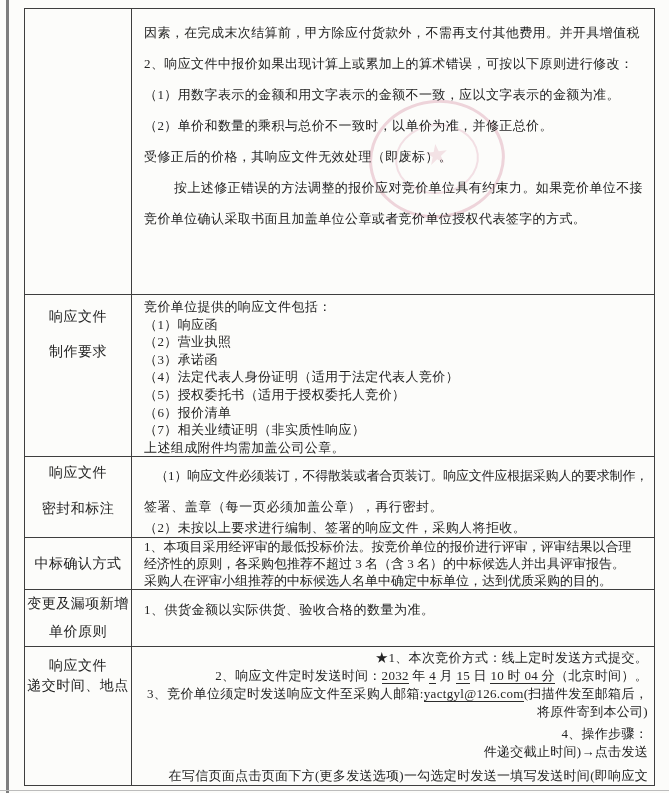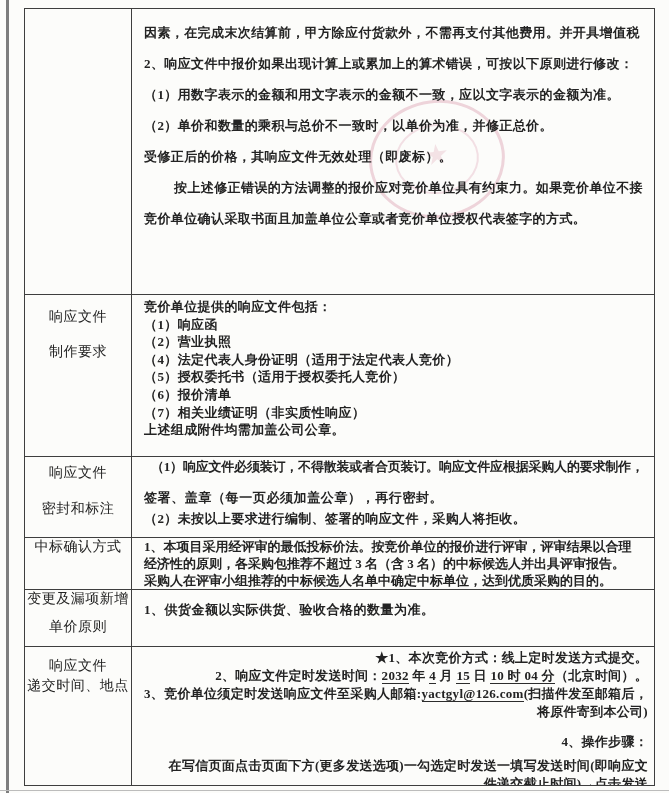--- a/index.html
+++ b/index.html
@@ -14,67 +14,67 @@
 
   
   .doc-table{
     position:absolute;left:24px;top:8px;width:631px;box-sizing:border-box;
     border:1px solid #3e3e3e;background:transparent;
   }
   .row{display:flex;box-sizing:border-box;}
   .row + .row{border-top:1px solid #3e3e3e;}
   .hcell{
     flex:0 0 107px;width:107px;box-sizing:border-box;border-right:1px solid #3e3e3e;
-    display:flex;flex-direction:column;align-items:center;
+    display:flex;flex-direction:column;align-items:center;justify-content:center;
     font-size:14px;line-height:18px;text-align:center;letter-spacing:0.5px;
   }
   .hl + .hl{margin-top:15px;}
-  .ccell{flex:1;box-sizing:border-box;padding:0 6px 0 12px;font-size:13px;overflow:hidden;font-weight:bold;}
+  .ccell{flex:1;box-sizing:border-box;padding:0 6px 0 12px;font-size:13px;overflow:hidden;}
   .ln{white-space:nowrap;}
 
   
   .r1{height:285px;}
   .r1 .ccell{padding-top:8px;}
   .r1 .ln{height:31px;line-height:31px;letter-spacing:0.4px;}
   .r1 .indent2{padding-left:30px;}
 
   
   .r2{height:162px;}
   .r2 .hcell{justify-content:flex-start;padding-top:13px;}
   .r2 .hl + .hl{margin-top:17px;}
   .r2 .ccell{padding-top:3px;}
   .r2 .ln{height:17.6px;line-height:17.6px;letter-spacing:0.4px;}
 
   
   .r3{height:81px;}
   .r3 .hcell{justify-content:flex-start;padding-top:7px;}
   .r3 .hl + .hl{margin-top:18px;}
   .r3 .ln{height:19px;line-height:19px;}
-  .r3 .l1{margin-top:0;padding-left:7px;letter-spacing:-0.2px;}
+  .r3 .l1{margin-top:9px;padding-left:7px;letter-spacing:-0.2px;text-align:right;}
   .r3 .l2{margin-top:12px;letter-spacing:0.6px;}
   .r3 .l3{margin-top:2px;letter-spacing:0.4px;}
 
   
   .r4{height:52px;}
   .r4 .ccell{padding-top:1px;}
   .r4 .ln{height:16.8px;line-height:16.8px;letter-spacing:0;}
 
   
   .r5{height:57px;}
   .r5 .hl + .hl{margin-top:10px;}
   .r5 .ccell{padding-top:11px;}
   .r5 .ln{height:18px;line-height:18px;letter-spacing:0.5px;}
 
   
   .r6{height:139px;}
   .r6 .hcell{justify-content:flex-start;padding-top:10px;}
   .r6 .hl + .hl{margin-top:2px;}
   .r6 .ccell{padding-top:2px;}
   .r6 .ln{height:18px;line-height:18px;letter-spacing:0.3px;text-align:right;}
-  .r6 .l5{margin-top:12px;}
+  .r6 .l5{margin-top:4px;}
   .r6 .l6{margin-top:6px;}
 
   .u{border-bottom:1px solid #2c2c2c;}
 
   
   .stamp{position:absolute;left:369px;top:100px;width:136px;height:118px;transform:rotate(-7deg);pointer-events:none;}
   .stamp .ring-outer{position:absolute;left:0;top:0;right:0;bottom:0;border:3px solid rgba(197,96,126,0.26);border-radius:50%;}
   .stamp .ring-inner{position:absolute;left:26px;top:24px;right:26px;bottom:24px;border:2px solid rgba(197,96,126,0.18);border-radius:50%;}
   .stamp .star{position:absolute;left:0;right:0;top:38px;text-align:center;font-size:28px;color:rgba(197,96,126,0.16);}
 </style>
@@ -107,20 +107,21 @@
 
   <div class="row r2">
     <div class="hcell">
       <div class="hl">响应文件</div>
       <div class="hl">制作要求</div>
     </div>
     <div class="ccell">
       <div class="ln">竞价单位提供的响应文件包括：</div>
       <div class="ln">（1）响应函</div>
       <div class="ln">（2）营业执照</div>
+      <div class="ln">（3）承诺函</div>
       <div class="ln">（4）法定代表人身份证明（适用于法定代表人竞价）</div>
       <div class="ln">（5）授权委托书（适用于授权委托人竞价）</div>
       <div class="ln">（6）报价清单</div>
       <div class="ln">（7）相关业绩证明（非实质性响应）</div>
       <div class="ln">上述组成附件均需加盖公司公章。</div>
     </div>
   </div>
 
   <div class="row r3">
     <div class="hcell">
@@ -163,18 +164,18 @@
     <div class="ccell">
       <div class="ln">★1、本次竞价方式：线上定时发送方式提交。</div>
       <div class="ln">
         <span>2、响应文件定时发送时间：</span><span class="u">2032</span><span> 年 </span><span class="u">4</span><span> 月 </span><span class="u">15</span><span> 日 </span><span class="u">10 时 04 分</span><span>（北京时间）。</span>
       </div>
       <div class="ln">
         <span>3、竞价单位须定时发送响应文件至采购人邮箱:</span><span class="u">yactgyl@126.com</span><span>(扫描件发至邮箱后，</span>
       </div>
       <div class="ln">将原件寄到本公司)</div>
       <div class="ln l5">4、操作步骤：</div>
+      <div class="ln">件递交截止时间)→点击发送</div>
       <div class="ln l6">在写信页面点击页面下方(更多发送选项)一勾选定时发送一填写发送时间(即响应文</div>
-      <div class="ln">件递交截止时间)→点击发送</div>
     </div>
   </div>
 
 </div>
 
 </body></html>

